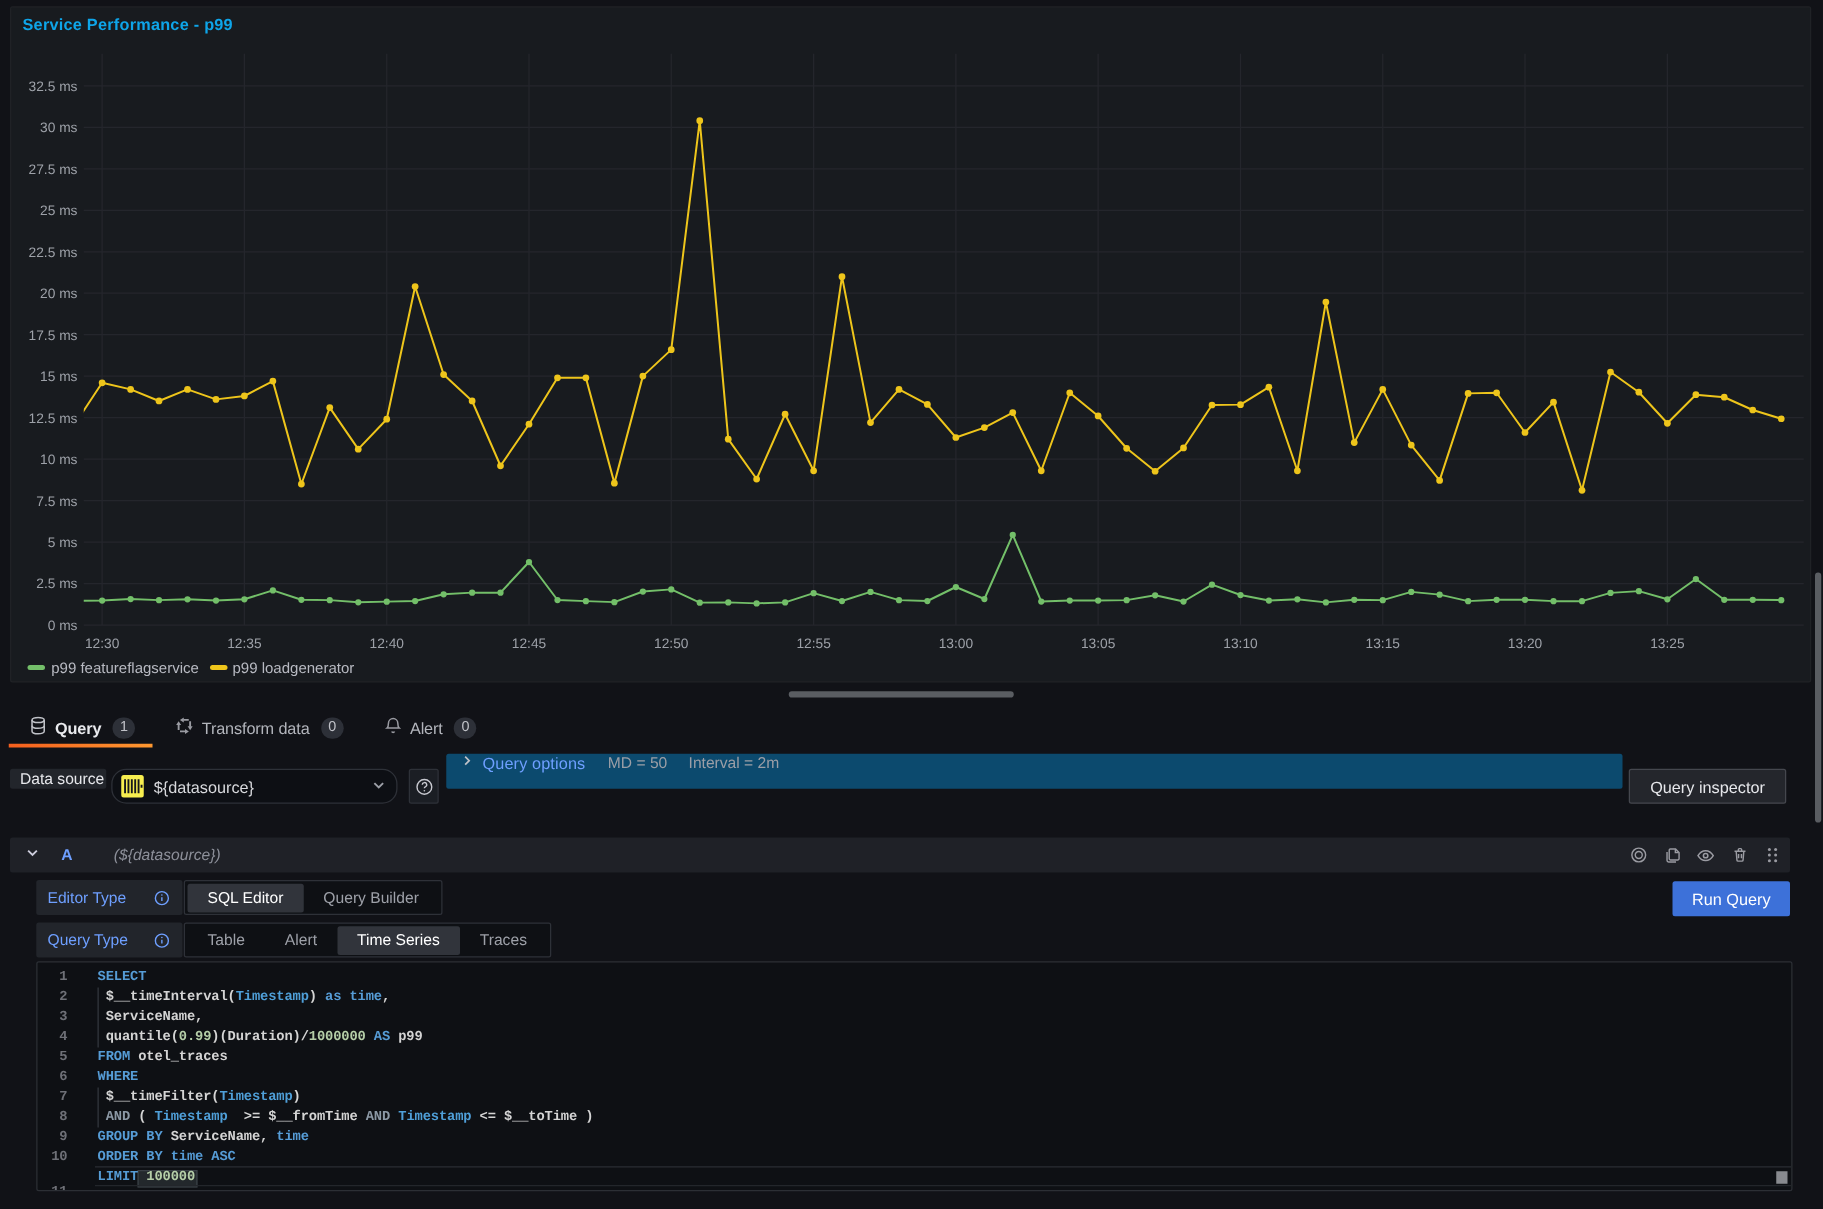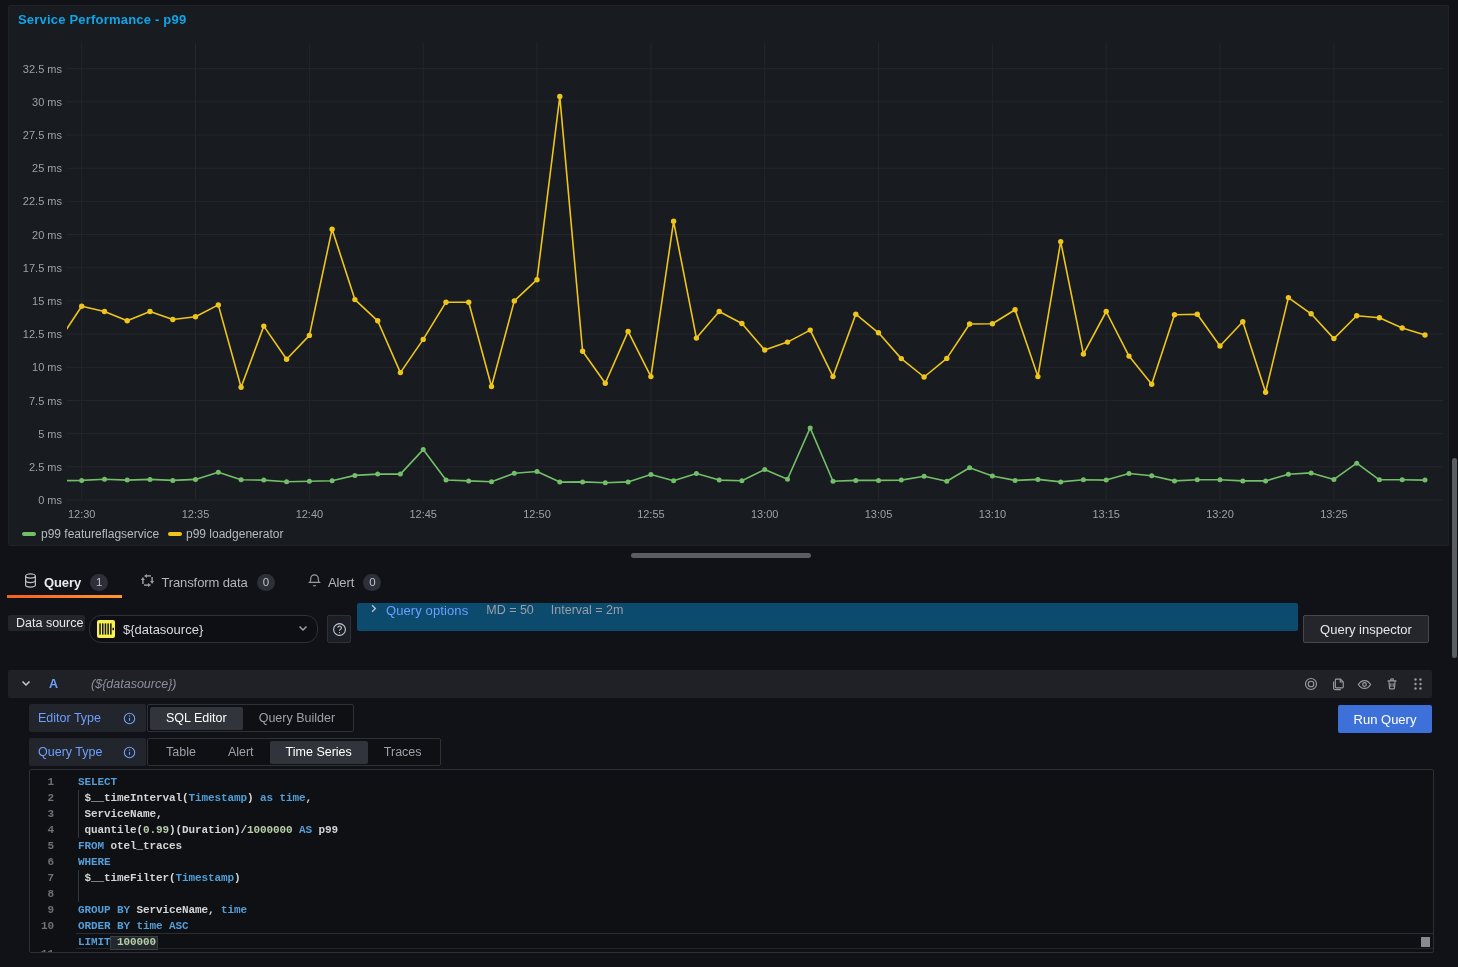--- a/index.html
+++ b/index.html
@@ -375,20 +375,21 @@
     <div class="eline" style="left:48px;top:36px"> ServiceName,</div>
     <div class="lnum" style="left:0px;top:52px">4</div>
     <div class="eline" style="left:48px;top:52px"> quantile(<span class="n">0.99</span>)(Duration)/<span class="n">1000000</span> <span class="k">AS</span> p99</div>
     <div class="lnum" style="left:0px;top:68px">5</div>
     <div class="eline" style="left:48px;top:68px"><span class="k">FROM</span> otel_traces</div>
     <div class="lnum" style="left:0px;top:84px">6</div>
     <div class="eline" style="left:48px;top:84px"><span class="k">WHERE</span></div>
     <div class="lnum" style="left:0px;top:100px">7</div>
     <div class="eline" style="left:48px;top:100px"> $__timeFilter(<span class="t">Timestamp</span>)</div>
     <div class="lnum" style="left:0px;top:116px">8</div>
+    <div class="eline" style="left:48px;top:116px"> <span class="a">AND</span> ( <span class="t">Timestamp</span>  &gt;= $__fromTime <span class="a">AND</span> <span class="t">Timestamp</span> &lt;= $__toTime )</div>
     <div class="lnum" style="left:0px;top:132px">9</div>
     <div class="eline" style="left:48px;top:132px"><span class="k">GROUP</span> <span class="k">BY</span> ServiceName, <span class="k">time</span></div>
     <div class="lnum" style="left:0px;top:148px">10</div>
     <div class="eline" style="left:48px;top:148px"><span class="k">ORDER</span> <span class="k">BY</span> <span class="k">time</span> <span class="k">ASC</span></div>
     <div class="lnum" style="left:0px;top:176px">11</div>
     <div class="eline" style="left:48px;top:164px"><span class="k">LIMIT</span> <span class="n">100000</span></div>
     <div class="guide" style="left:48px;top:20px;height:48px"></div>
     <div class="guide" style="left:48px;top:100px;height:32px"></div>
     <div style="position:absolute;left:46px;top:163px;width:1357px;height:16px;border-top:1px solid #2a2d33;border-bottom:1px solid #23262b"></div>
   </div>

